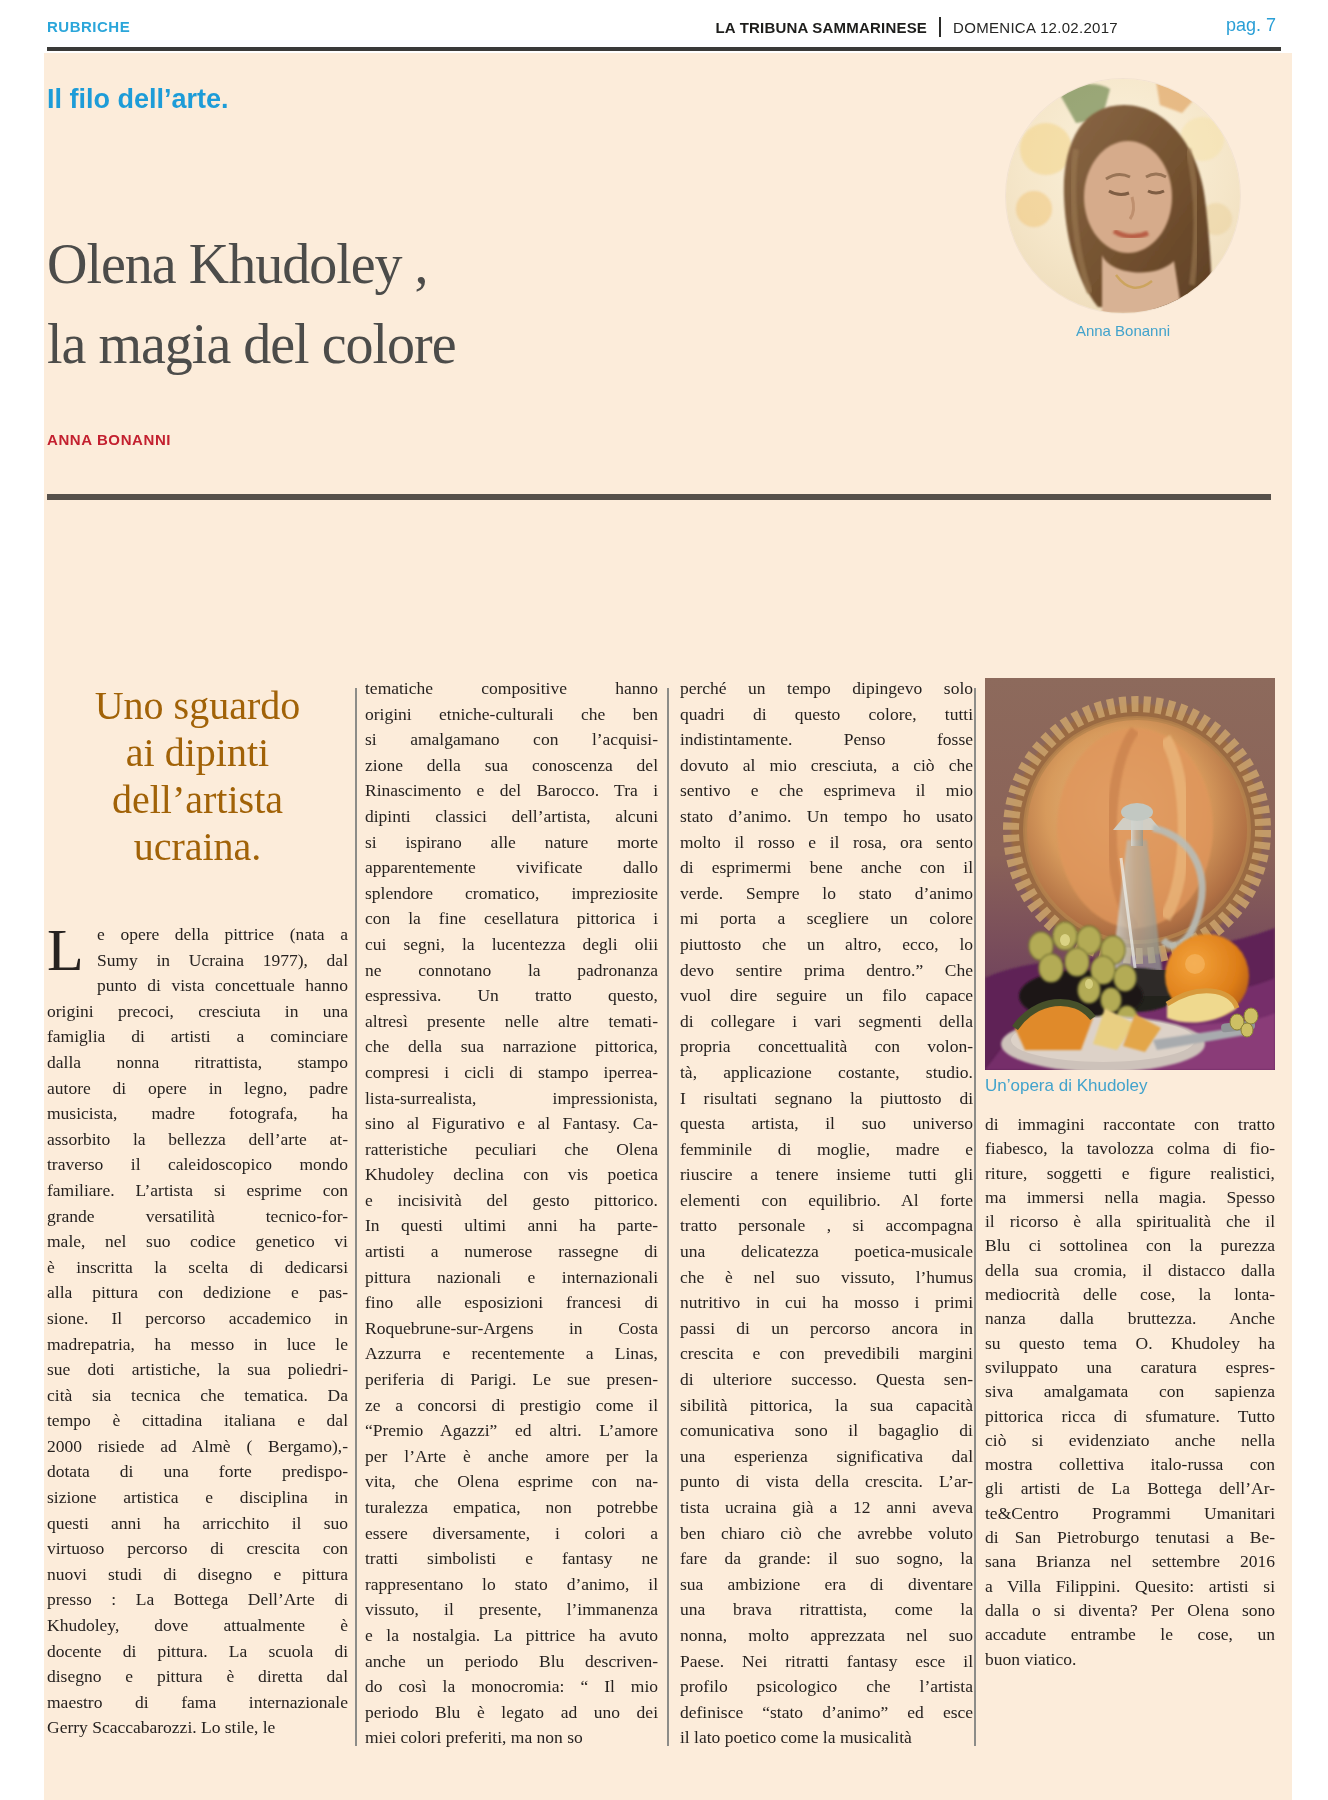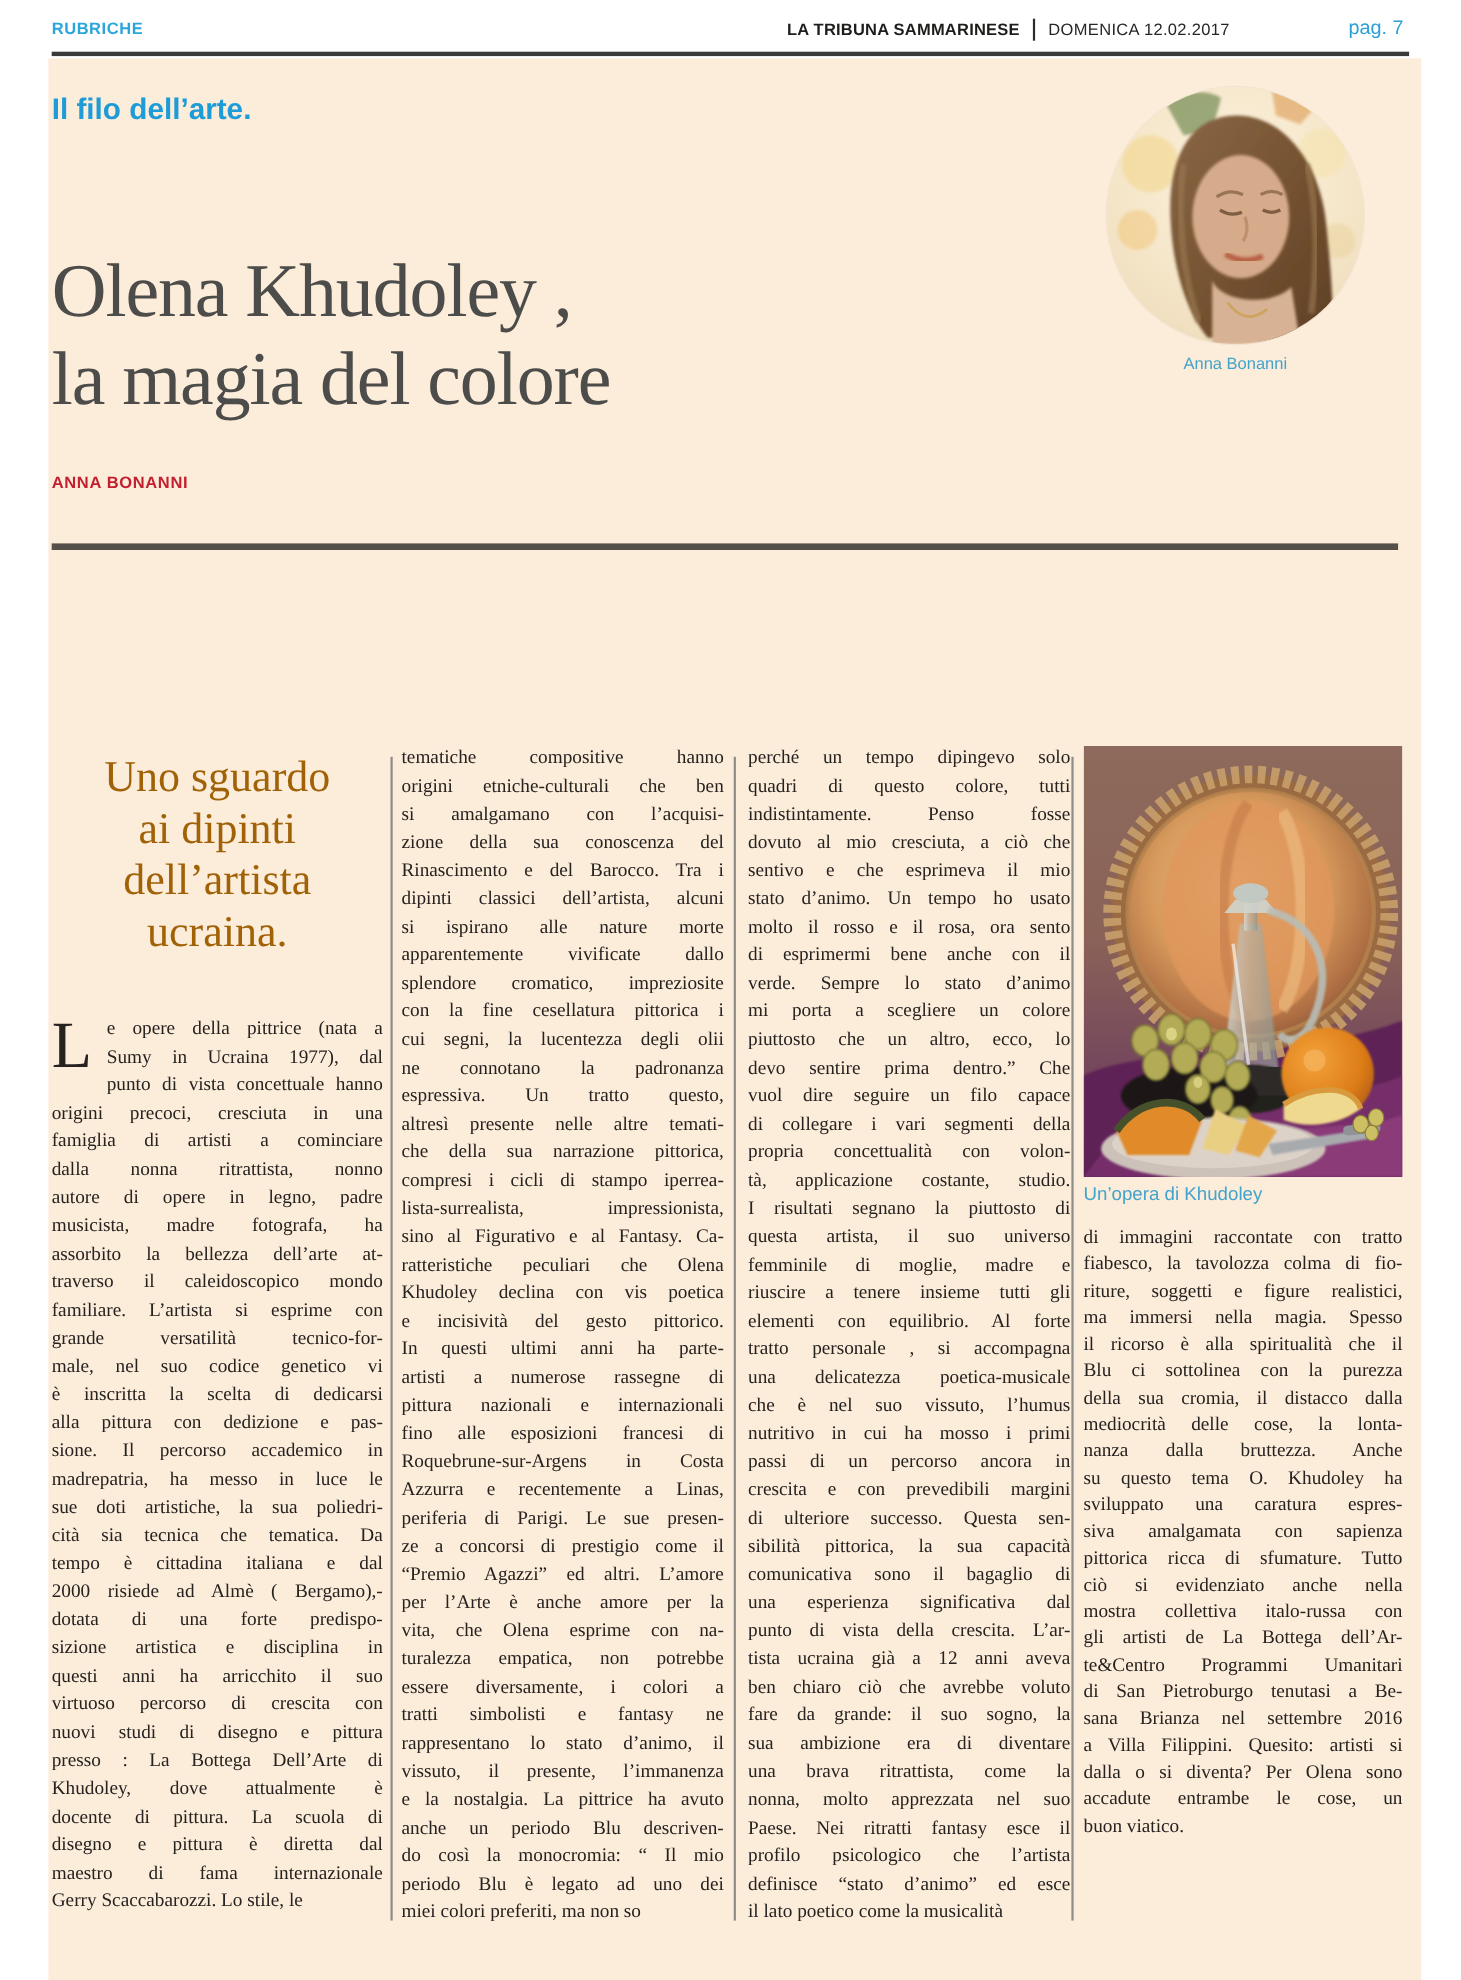--- a/index.html
+++ b/index.html
@@ -25,21 +25,21 @@
   .kicker{position:absolute;left:47px;top:84px;font-family:"Liberation Sans",sans-serif;
           font-weight:bold;font-size:27px;color:#1d9cd8;}
 
   .portrait{position:absolute;left:1006px;top:79px;width:234px;height:234px;border-radius:50%;
             overflow:hidden;box-shadow:0 0 0 1px rgba(0,0,0,.04);}
   .portrait svg{display:block;}
   .portrait-caption{position:absolute;left:1006px;top:322px;width:234px;text-align:center;
             font-family:"Liberation Sans",sans-serif;font-size:15px;color:#42a3cc;}
 
   .headline{position:absolute;left:47px;top:224px;width:820px;color:#4c4c4a;
-            font-size:69px;line-height:80px;letter-spacing:-1px;font-weight:400;}
+            font-size:56px;line-height:80px;letter-spacing:-1px;font-weight:400;}
 
   .byline{position:absolute;left:47px;top:431px;font-family:"Liberation Sans",sans-serif;
           font-weight:bold;font-size:15px;letter-spacing:.6px;color:#c3202f;}
   .byline-rule{position:absolute;left:47px;top:494px;width:1224px;height:6px;background:#56504a;}
 
   
   .standfirst{position:absolute;left:47px;top:682px;width:301px;text-align:center;
               font-size:40px;line-height:47px;color:#a16207;}
 
   
@@ -142,21 +142,21 @@
   <div class="vdiv" id="vdiv3"></div>
 
   <div class="col" id="col1">
     <div class="dropcap">L</div>
     <div>
         <div class="ln">e opere della pittrice (nata a</div>
         <div class="ln">Sumy in Ucraina 1977), dal</div>
         <div class="ln">punto di vista concettuale  hanno</div>
         <div class="ln">origini precoci, cresciuta in  una</div>
         <div class="ln">famiglia di artisti a cominciare</div>
-        <div class="ln">dalla nonna ritrattista, nonno</div>
+        <div class="ln">dalla nonna ritrattista, stampo</div>
         <div class="ln">autore di opere in legno, padre</div>
         <div class="ln">musicista, madre fotografa, ha</div>
         <div class="ln">assorbito la bellezza dell’arte  at-</div>
         <div class="ln">traverso  il caleidoscopico  mondo</div>
         <div class="ln">familiare. L’artista  si esprime con</div>
         <div class="ln">grande  versatilità tecnico-for-</div>
         <div class="ln">male, nel suo codice genetico  vi</div>
         <div class="ln">è inscritta la scelta di dedicarsi</div>
         <div class="ln">alla pittura con dedizione e pas-</div>
         <div class="ln">sione. Il percorso accademico in</div>

